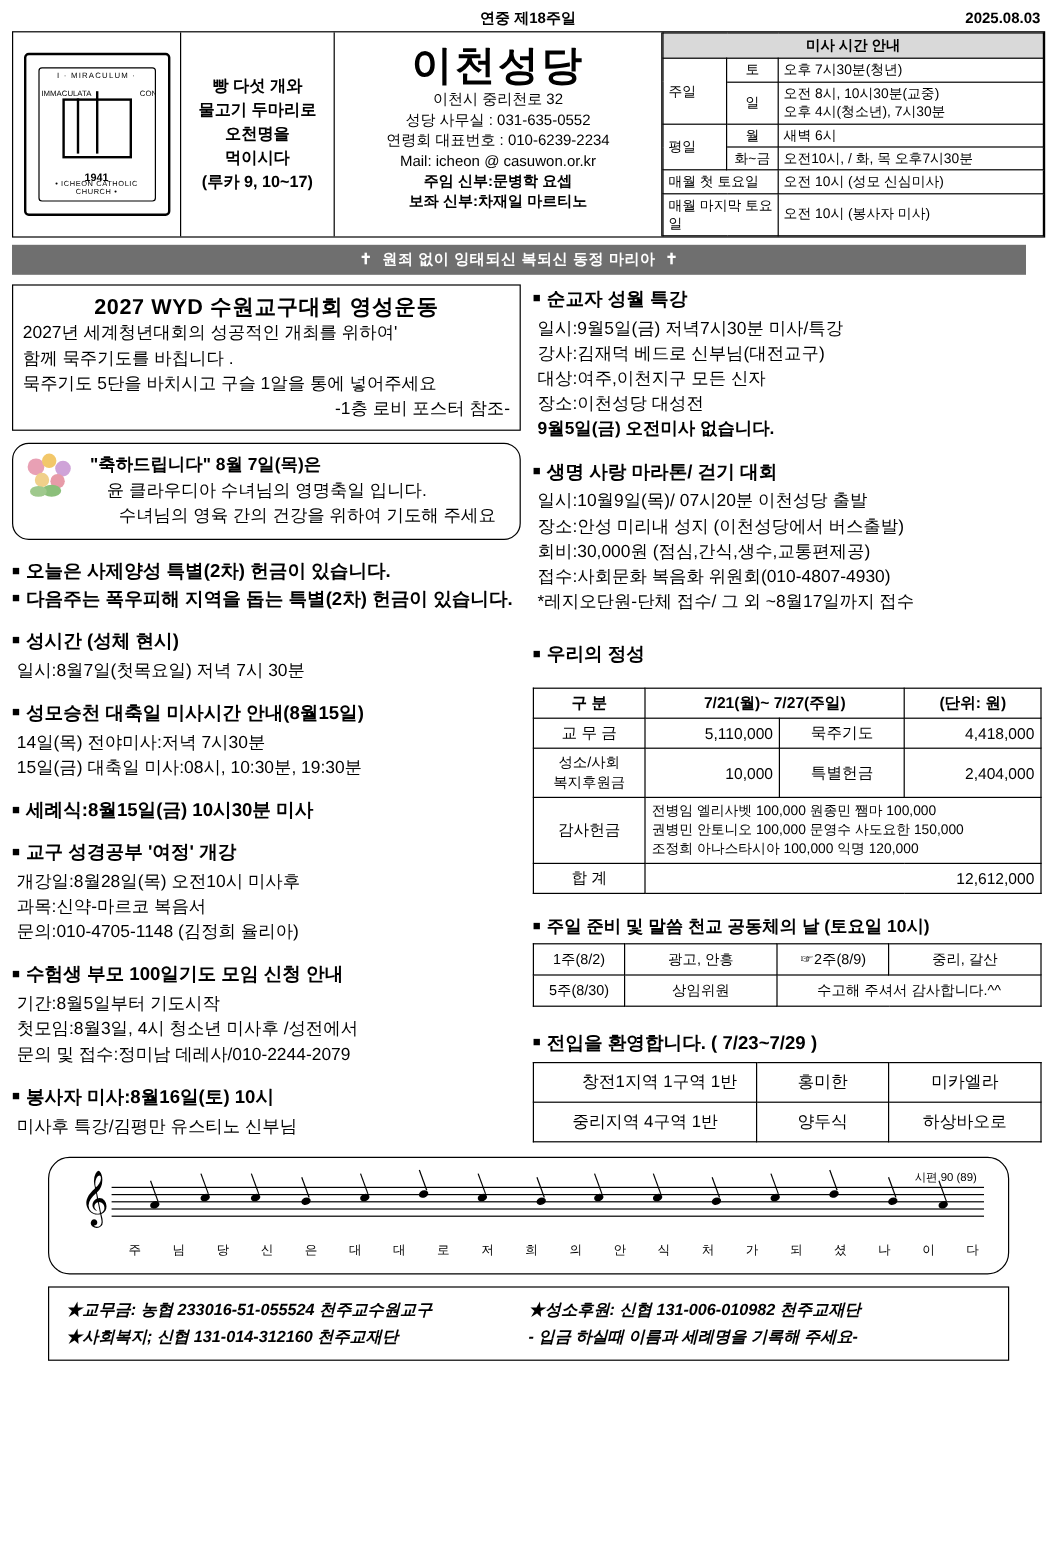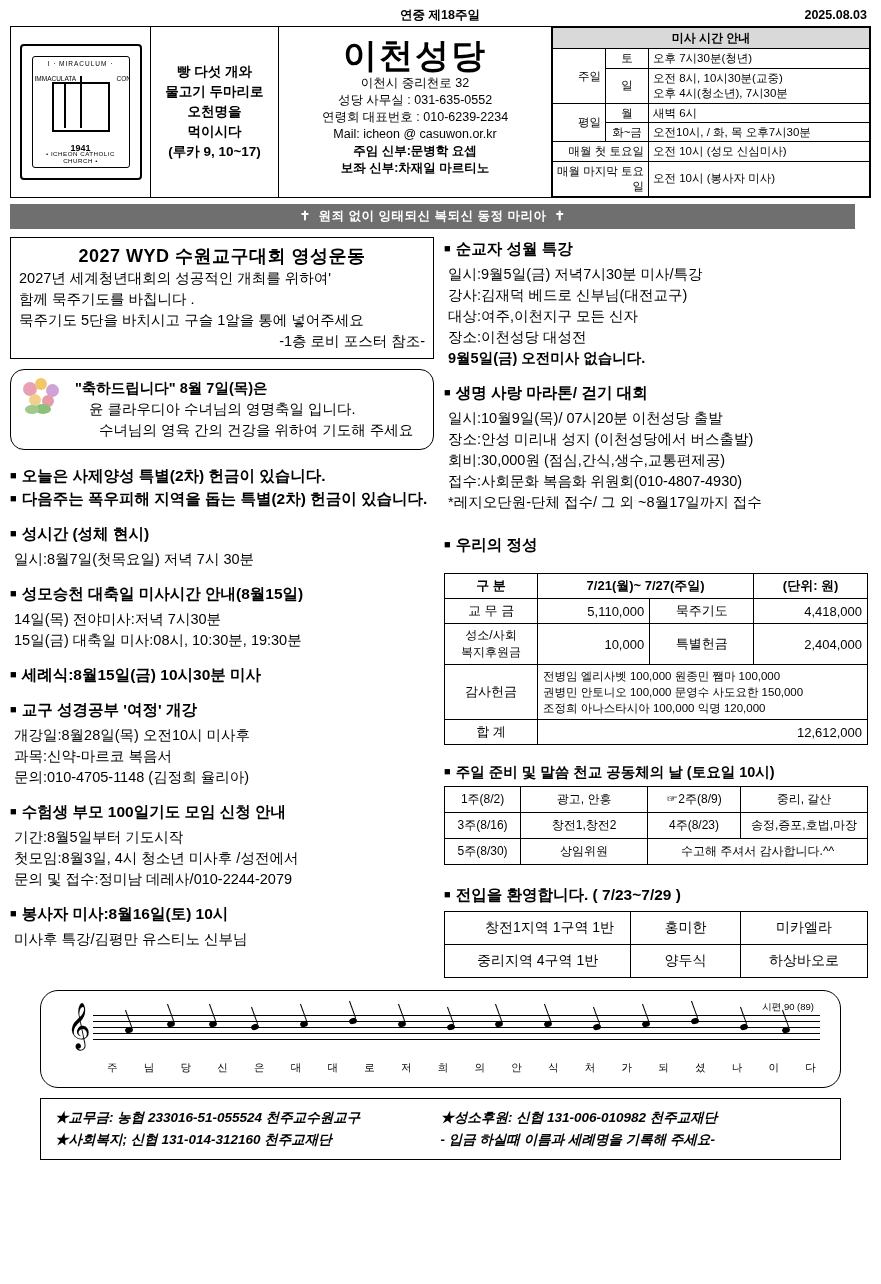--- a/index.html
+++ b/index.html
@@ -39,21 +39,21 @@
                 text-align:center; font-weight:bold; font-size:13.5px; line-height:20px; padding:2px; }
   .info-cell { flex:1; border-right:1.6px solid #000; text-align:center; padding-top:8px; }
   .churchname { font-size:34px; font-weight:bold; letter-spacing:2px; line-height:40px; }
   .info-line { font-size:12.5px; line-height:17px; }
   .info-line.bold { font-weight:bold; }
 
   .mass-cell { width:318px; }
   table.mass { width:100%; height:100%; border-collapse:collapse; font-size:11.5px; }
   table.mass td { border:1px solid #000; padding:1px 4px; }
   table.mass .hdr { background:#d9d9d9; text-align:center; font-weight:bold; font-size:12px; }
-  table.mass .lbl { text-align:right; width:44px; }
+  table.mass .lbl { text-align:left; width:44px; }
   table.mass .lbl2 { text-align:center; width:34px; }
 
   
   .banner { margin:6px 26px 0 10px; background:#6f6f6f; color:#fff; text-align:center;
             font-size:12.5px; font-weight:bold; padding:4px 0; letter-spacing:0.5px; }
 
   
   .cols { display:flex; margin:8px 10px 0 10px; gap:10px; }
   .col { width:424px; }
 
@@ -295,26 +295,20 @@
         </table>
 
       <h3 class="sec" style="margin-top:18px; font-size:14.5px;">주일 준비 및 말씀 천교 공동체의 날 (토요일 10시)</h3>
       <table class="sched">
         <tbody>
             <tr>
           <td style="width:18%;">1주(8/2)</td>
           <td style="width:30%;">광고, 안흥</td>
           <td style="width:22%;">☞2주(8/9)</td>
           <td>중리, 갈산</td>
-        </tr>
-        <tr>
-          <td>3주(8/16)</td>
-          <td>창전1,창전2</td>
-          <td>4주(8/23)</td>
-          <td>송정,증포,호법,마장</td>
         </tr>
         <tr>
           <td>5주(8/30)</td>
           <td>상임위원</td>
           <td colspan="2">수고해 주셔서 감사합니다.^^</td>
         </tr>
       </tbody>
         </table>
 
       <h3 class="sec" style="margin-top:20px;">전입을 환영합니다. ( 7/23~7/29 )</h3>

